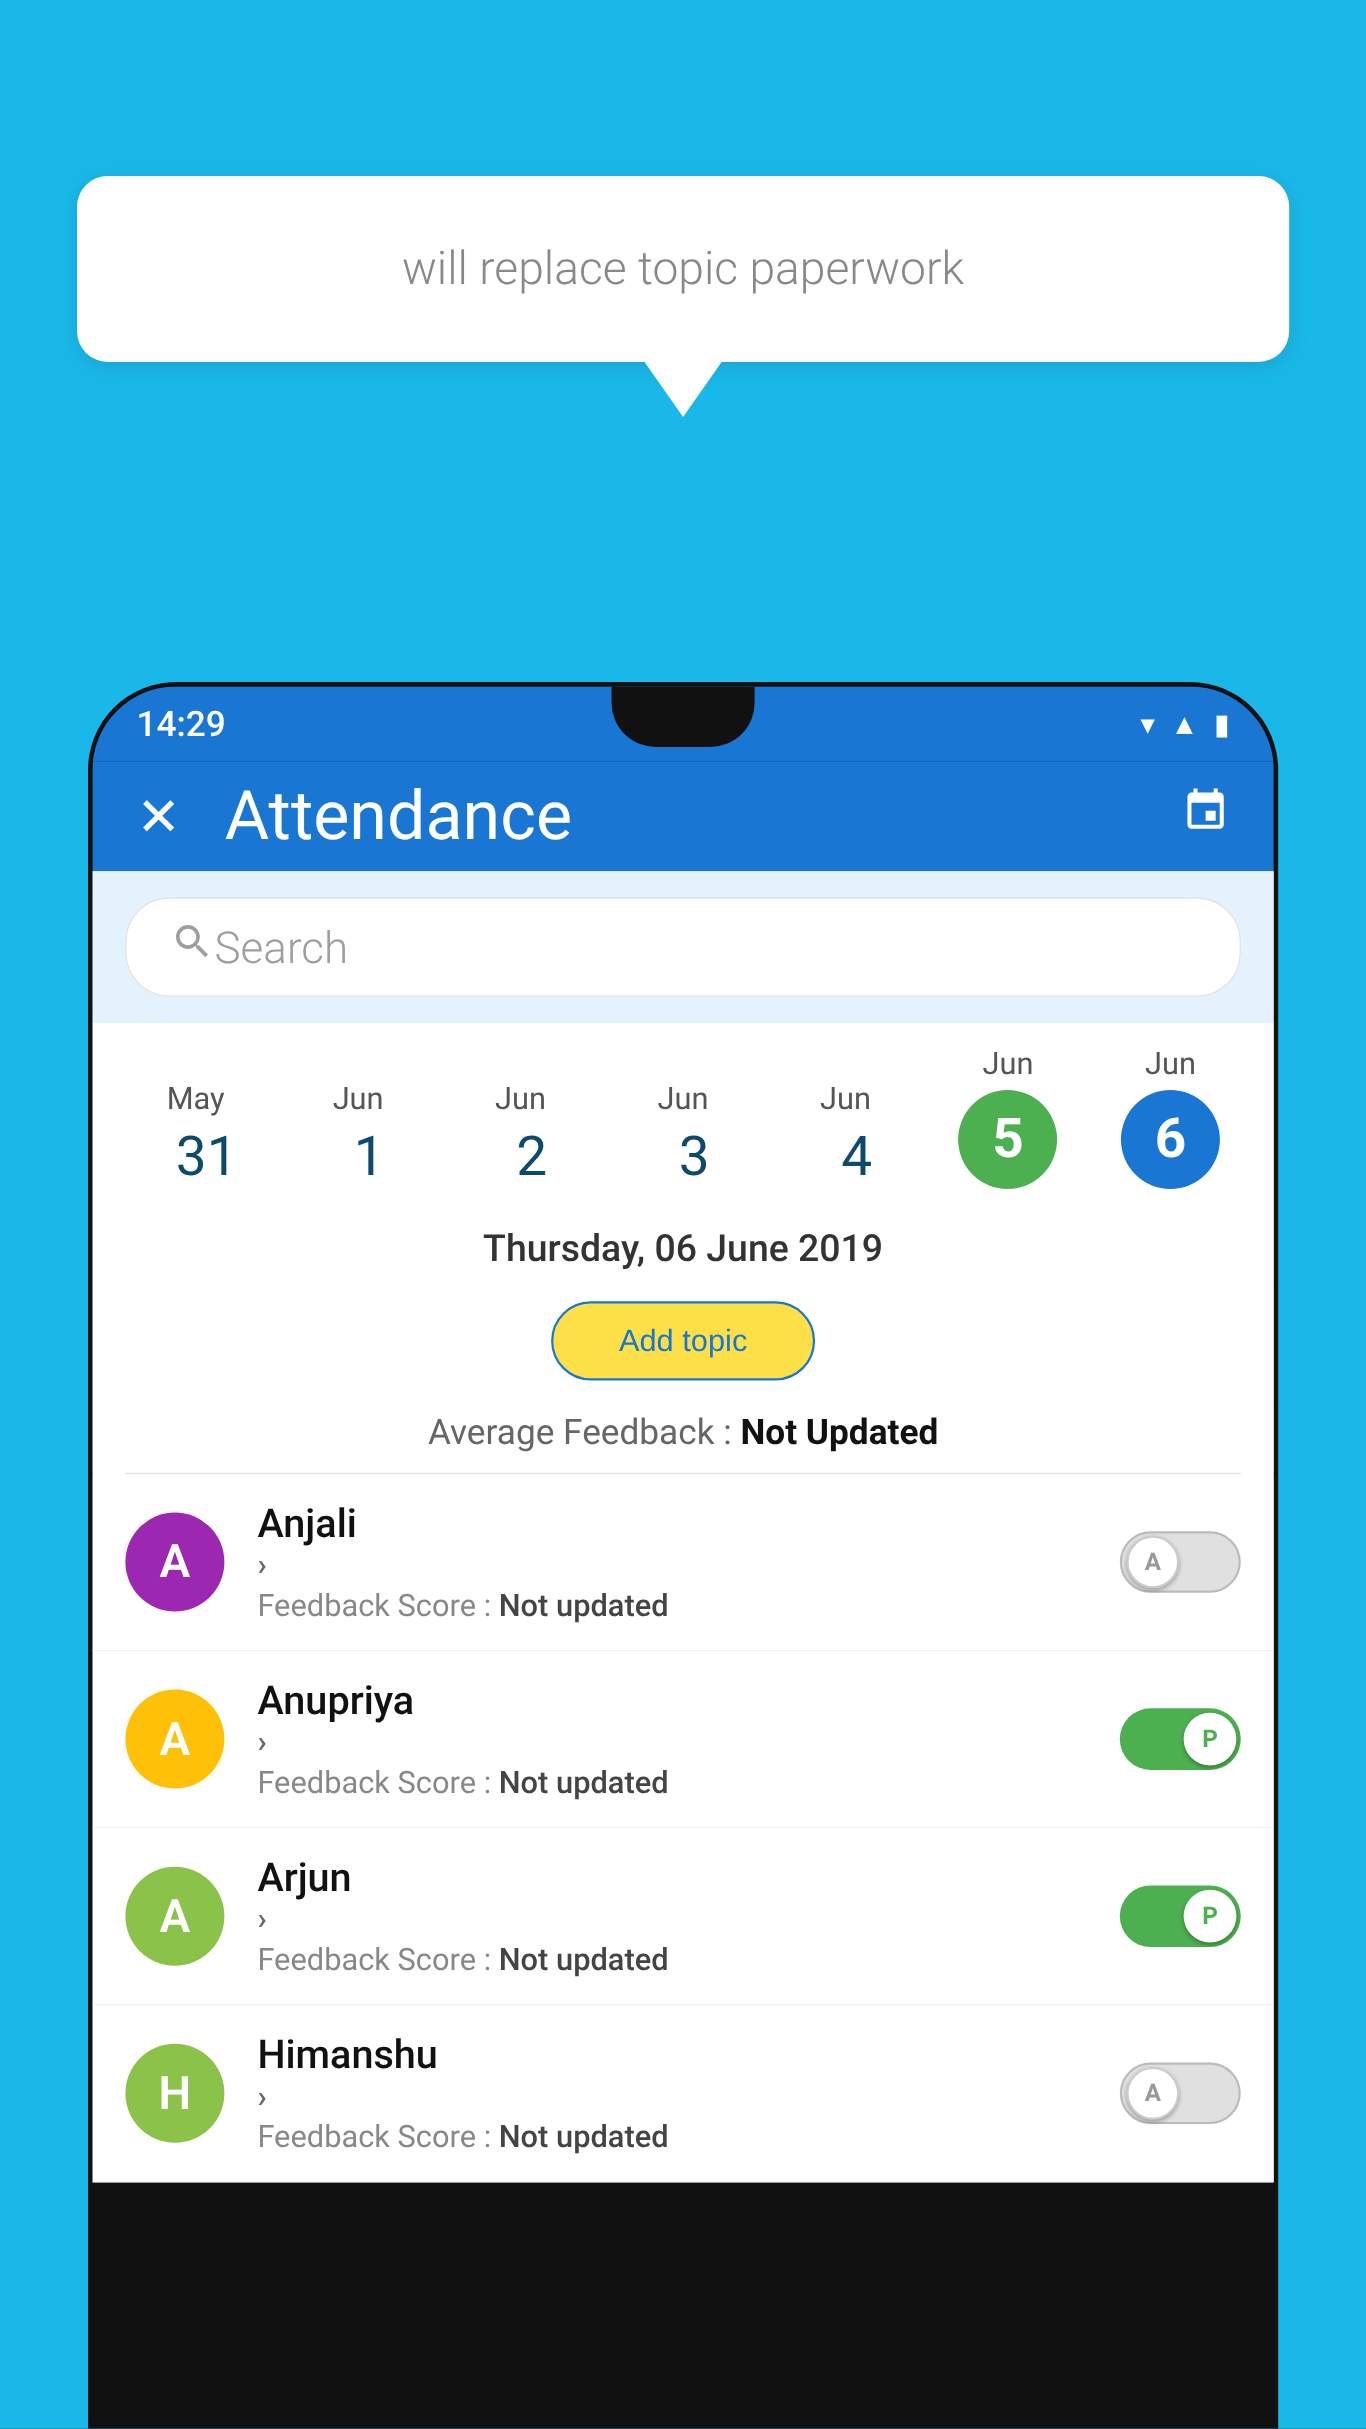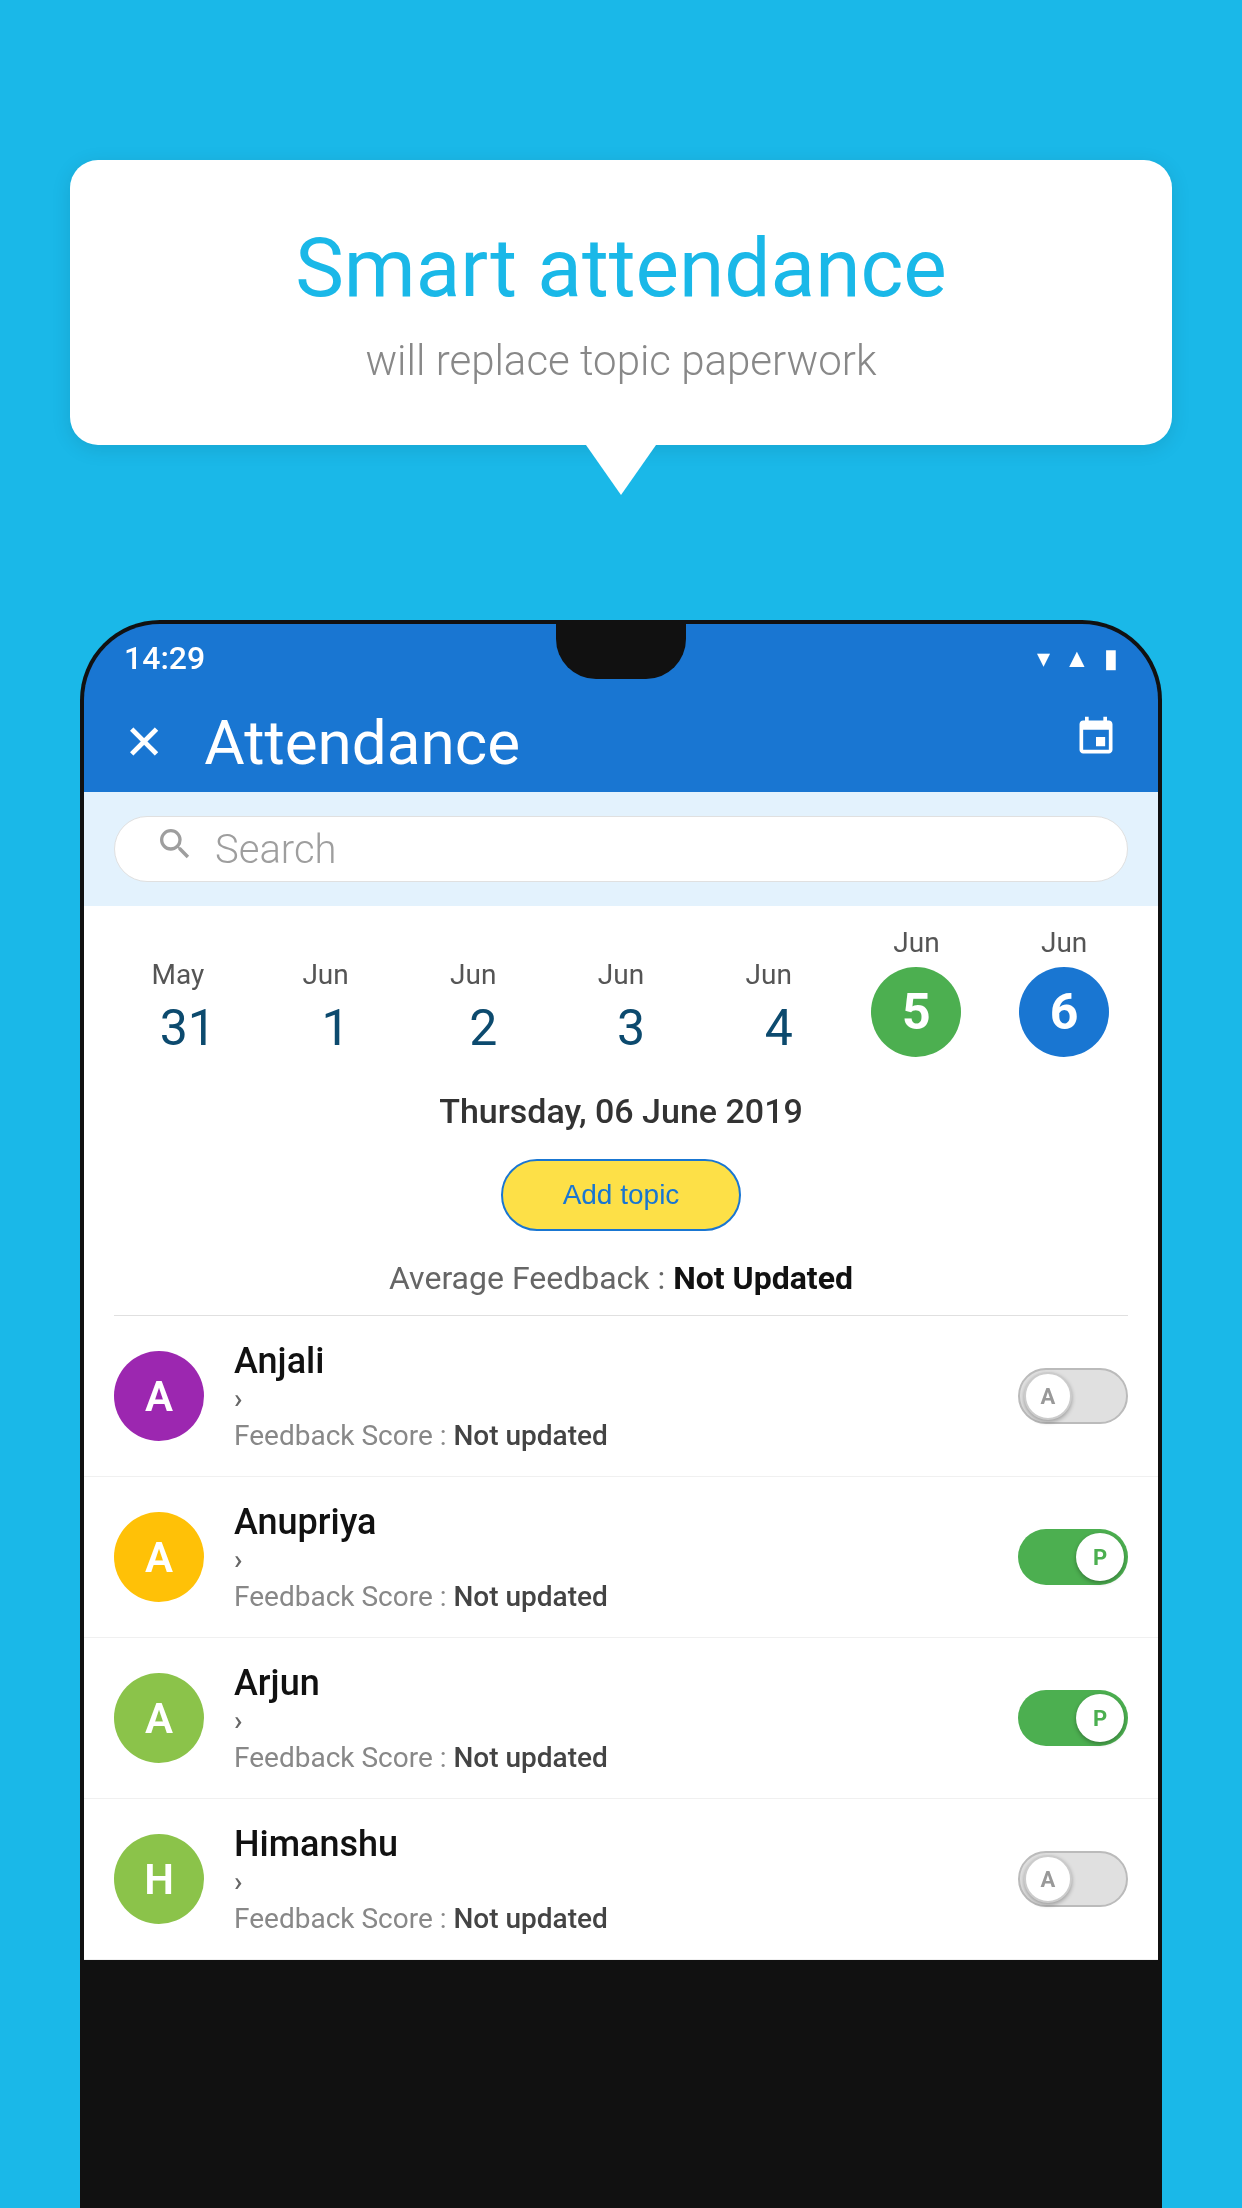--- a/index.html
+++ b/index.html
@@ -153,25 +153,24 @@
 
     
     .search-bar-container {
       padding: 24px 30px;
       background: #e3f2fd;
     }
 
     .search-bar {
       background: white;
       border-radius: 40px;
-      height: 66px;
+      height: 90px;
       display: flex;
       align-items: center;
       padding: 0 40px;
-      gap: 20px;
       border: 1px solid #e0e0e0;
     }
 
     .search-icon {
       color: #9e9e9e;
       font-size: 40px;
     }
 
     .search-text {
       font-size: 40px;
@@ -389,21 +388,20 @@
 
     .toggle.present .toggle-knob {
       color: #4caf50;
     }
   </style>
 </head>
 <body>
 
 <div class="speech-bubble-container">
   <div class="speech-bubble">
-    <div class="bubble-title">Smart attendance</div>
     <div class="bubble-subtitle">will replace topic paperwork</div>
   </div>
   <div class="speech-bubble-tail"></div>
 </div>
 
 <div class="phone-frame">
   <div class="phone-inner">
 
     <div class="status-bar">
       <span class="status-time">14:29</span>

